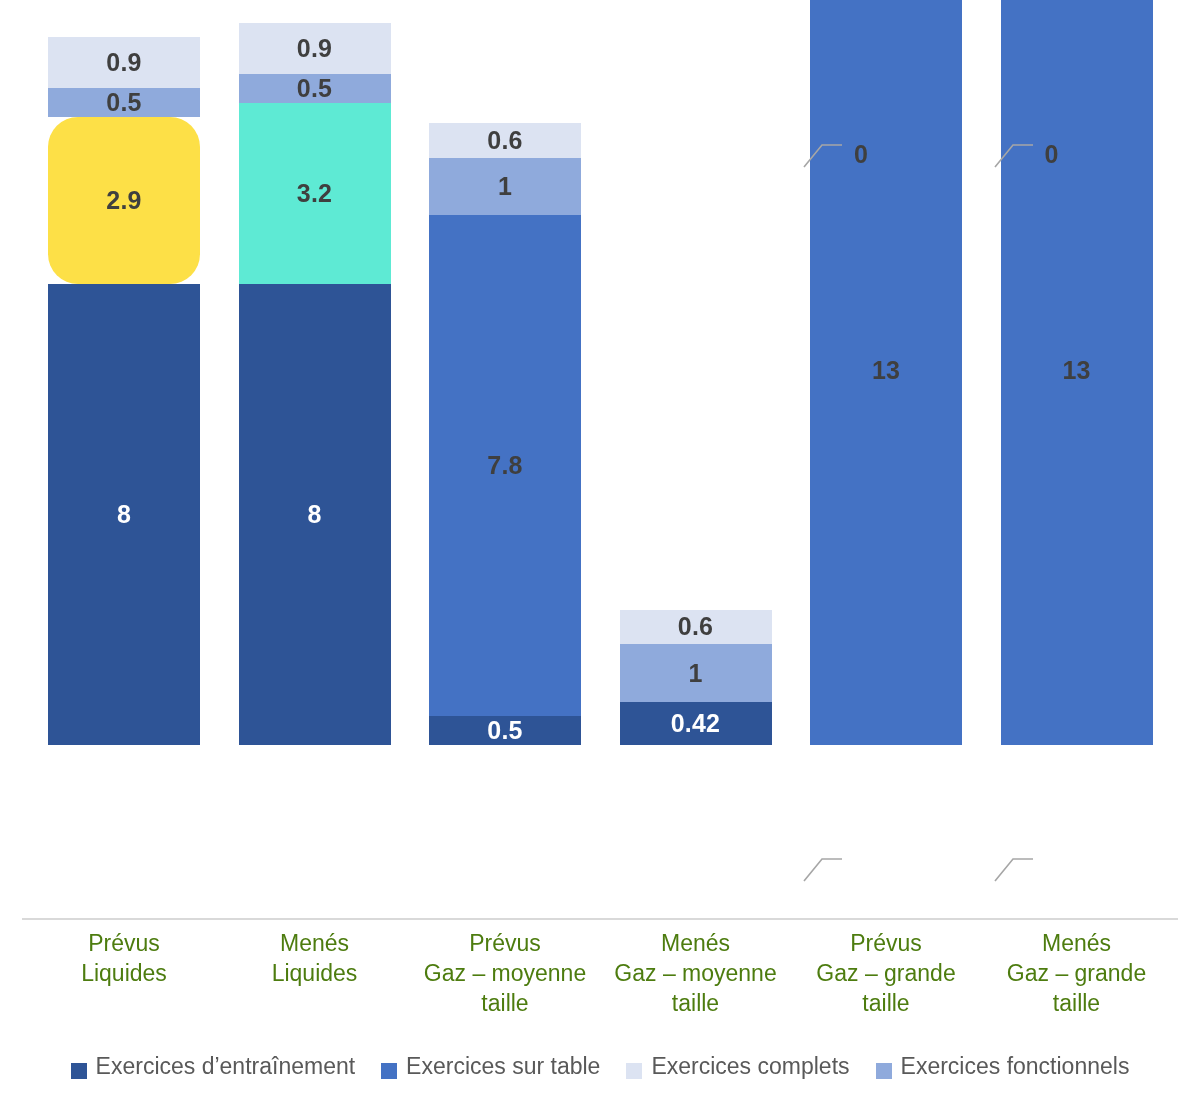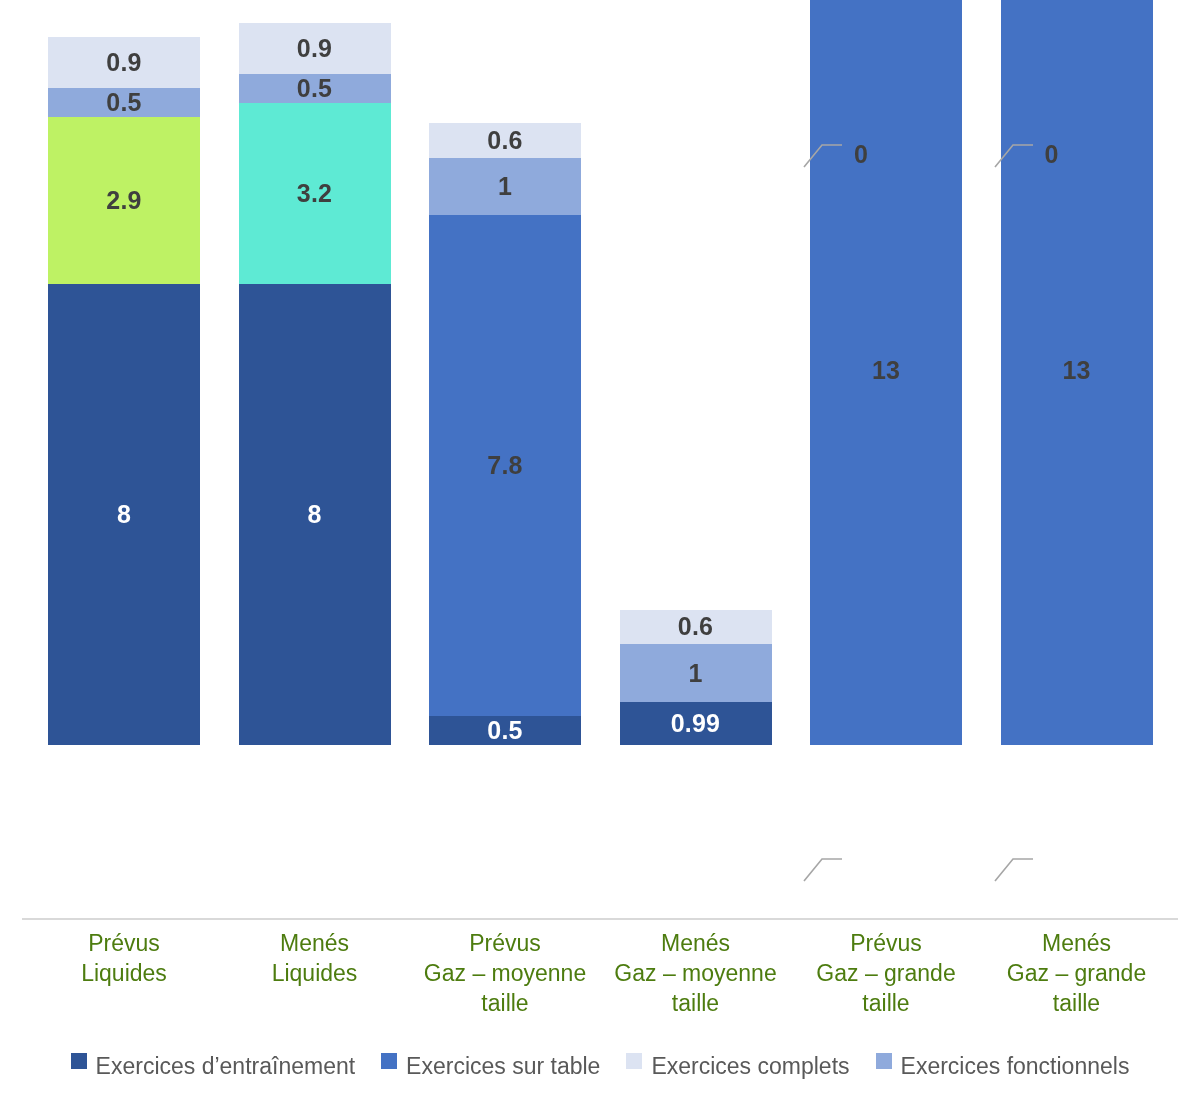--- a/index.html
+++ b/index.html
@@ -110,21 +110,21 @@
     top: 1046px;
     width: 1200px;
     height: 40px;
     display: flex;
     align-items: center;
     justify-content: center;
     gap: 26px;
   }
   .legend-item {
     display: flex;
-    align-items: flex-start;
+    align-items: flex-end;
     gap: 9px;
   }
   .legend-swatch {
     width: 16px;
     height: 16px;
     flex: 0 0 auto;
   }
   .legend-text {
     font-size: 23px;
     line-height: 26px;
@@ -137,21 +137,21 @@
 
 <div id="chart-root">
 
   <div id="plot-area">
     <div class="axis-line"></div>
 
   <div class="bar-group" style="left: 48px;">
         <div class="bar-seg" style="height: 460.8px; background: rgb(46, 84, 150);">
           <span class="seg-label light">8</span>
         </div>
-        <div class="bar-seg" style="height: 167.04px; background: #bef264;">
+        <div class="bar-seg" style="height: 167.04px; background: #fde047; border-radius: 30px;">
           <span class="seg-label dark">2.9</span>
         </div>
         <div class="bar-seg" style="height: 28.8px; background: rgb(143, 170, 220);">
           <span class="seg-label dark">0.5</span>
         </div>
         <div class="bar-seg" style="height: 51.84px; background: rgb(220, 227, 242);">
           <span class="seg-label dark">0.9</span>
         </div>
       </div>
       <div class="bar-group" style="left: 238.5px;">
@@ -177,21 +177,21 @@
         </div>
         <div class="bar-seg" style="height: 57.6px; background: rgb(143, 170, 220);">
           <span class="seg-label dark">1</span>
         </div>
         <div class="bar-seg" style="height: 34.56px; background: rgb(220, 227, 242);">
           <span class="seg-label dark">0.6</span>
         </div>
       </div>
       <div class="bar-group" style="left: 619.5px;">
         <div class="bar-seg" style="height: 43.2px; background: rgb(46, 84, 150);">
-          <span class="seg-label light">0.99</span>
+          <span class="seg-label light">0.42</span>
         </div>
         <div class="bar-seg" style="height: 57.6px; background: rgb(143, 170, 220);">
           <span class="seg-label dark">1</span>
         </div>
         <div class="bar-seg" style="height: 34.56px; background: rgb(220, 227, 242);">
           <span class="seg-label dark">0.6</span>
         </div>
       </div>
       <div class="bar-group" style="left: 810px;">
         <div class="bar-seg" style="height: 0px; background: rgb(46, 84, 150);"></div>

